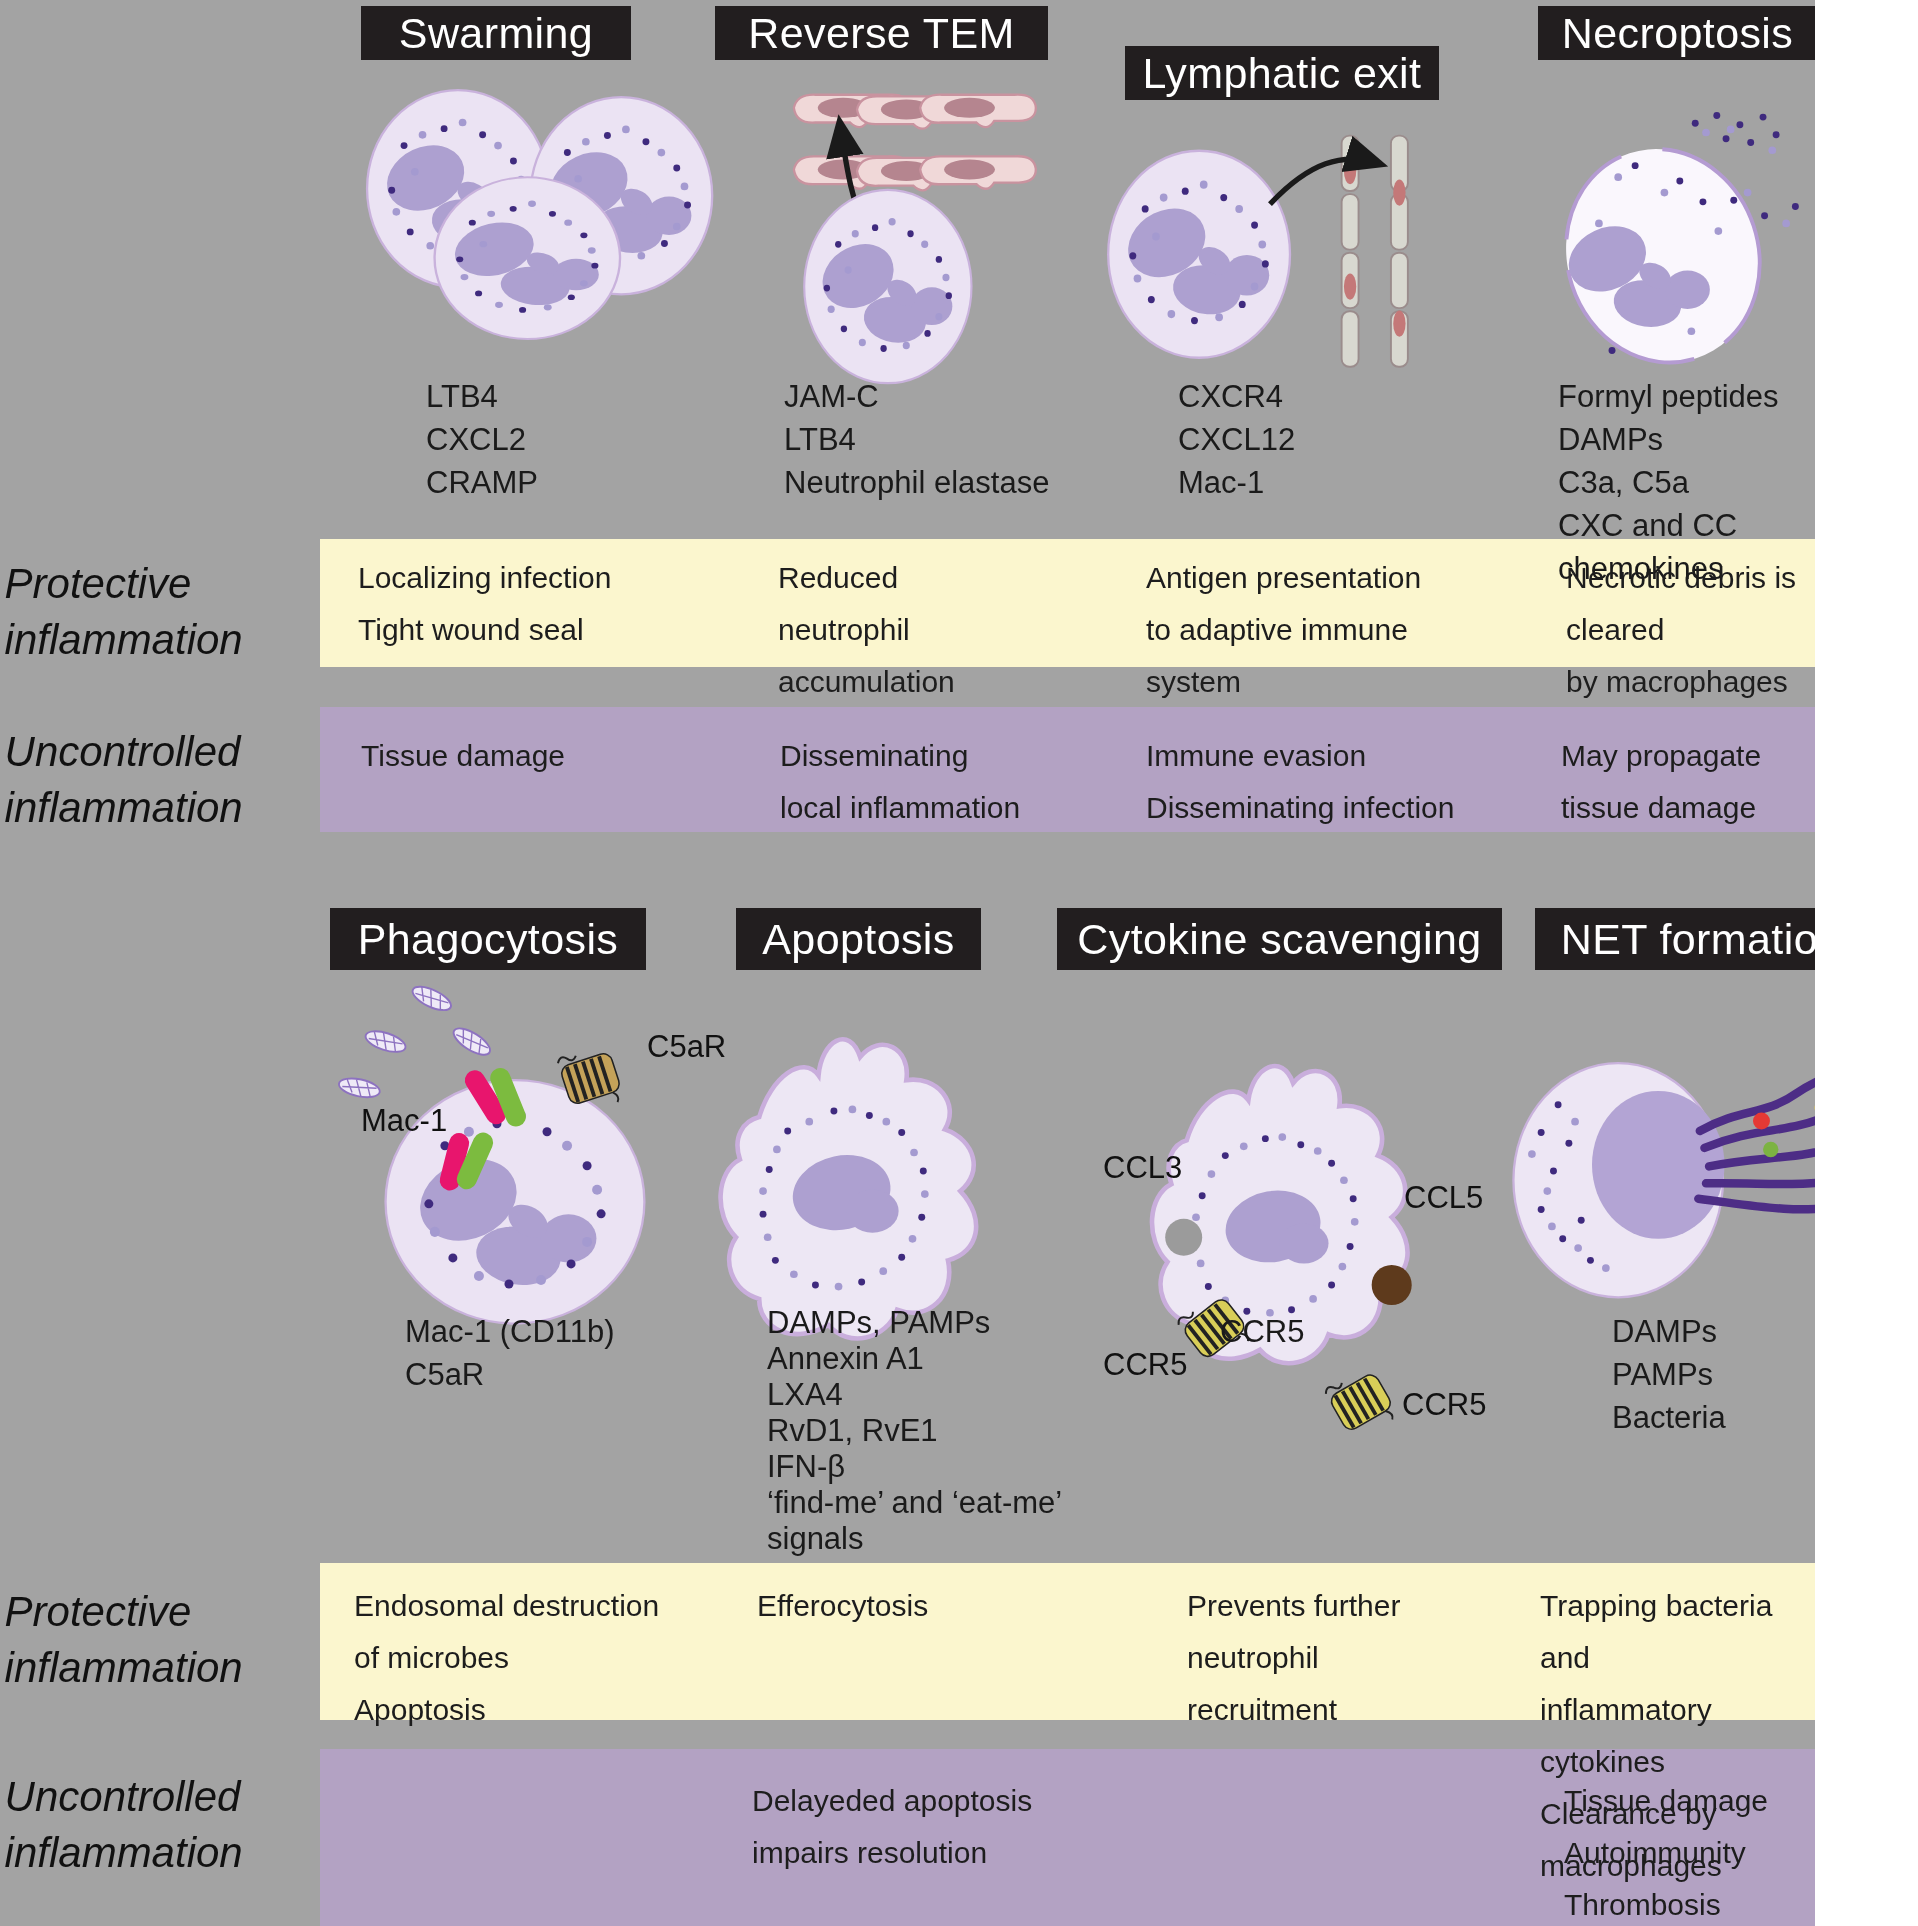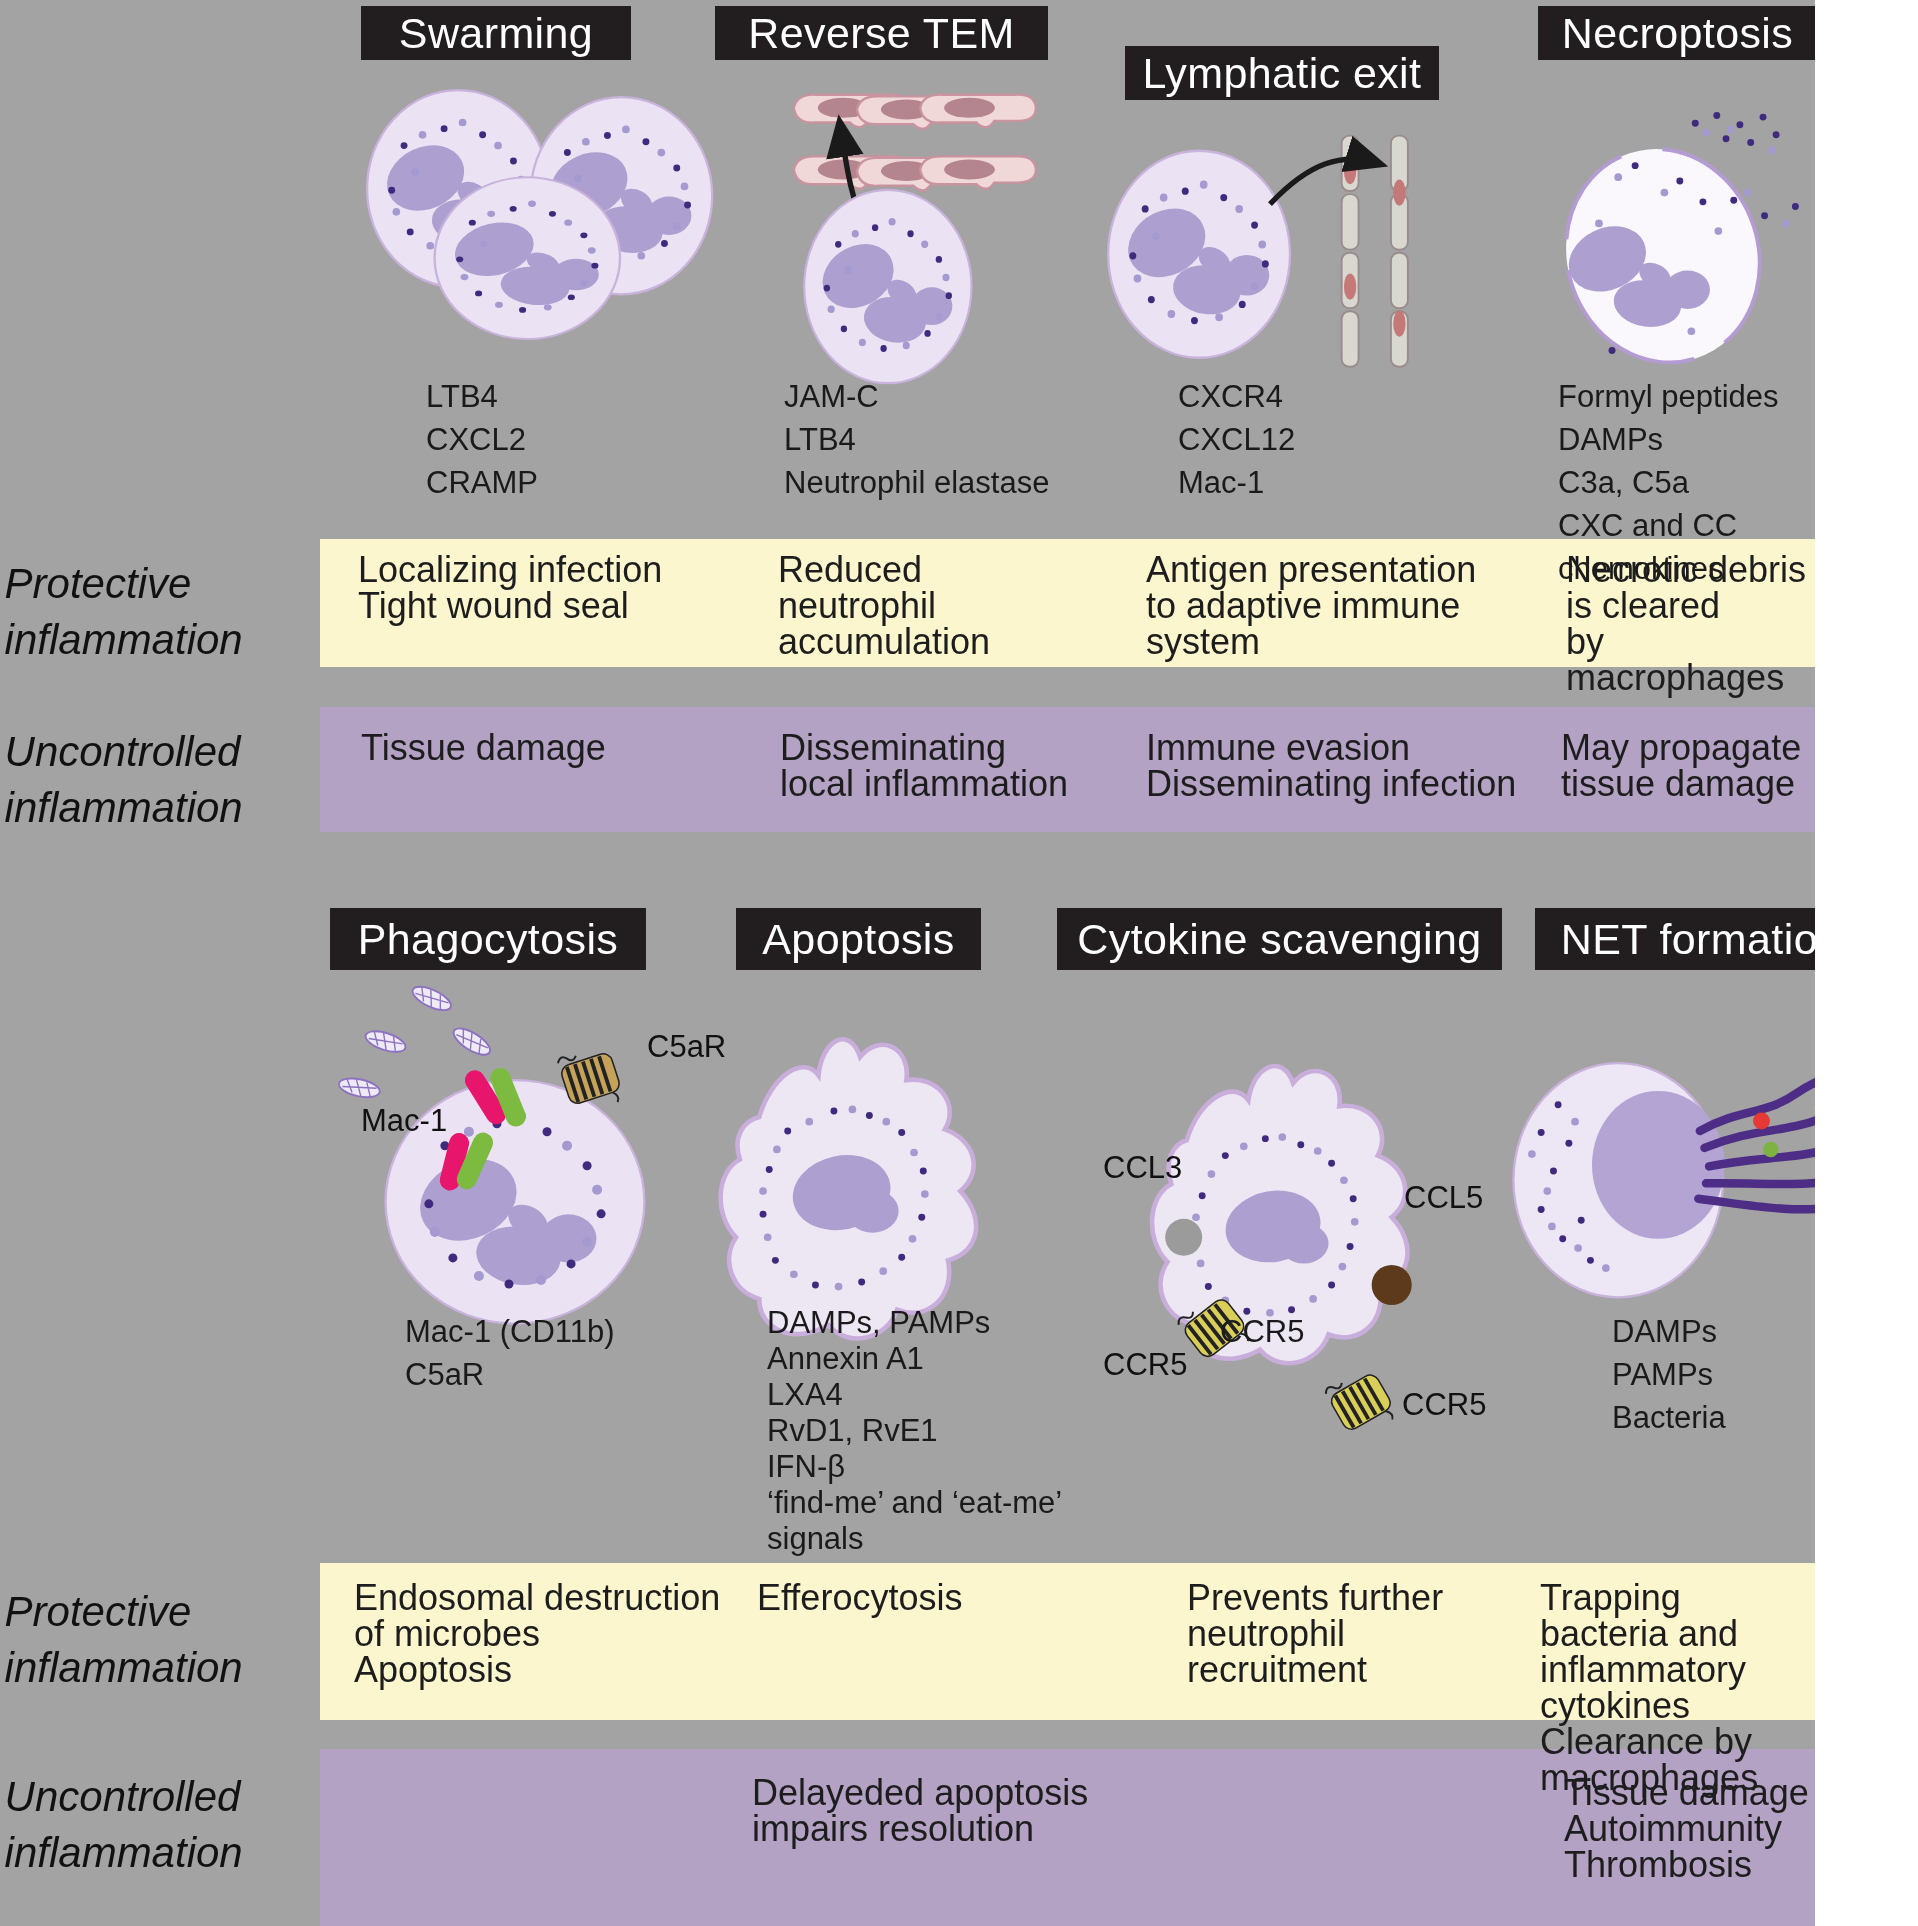--- a/index.html
+++ b/index.html
@@ -8,21 +8,21 @@
   .art{position:absolute;left:0;top:0;}
   .hdr{position:absolute;height:54px;background:#221E1F;color:#ffffff;
        display:flex;align-items:center;justify-content:center;
        font-size:43px;letter-spacing:0.4px;}
   .hdr2{height:62px;}
   .meds{position:absolute;font-size:31px;line-height:43px;white-space:pre-line;}
   .meds-tight{line-height:36px;}
   .band{position:absolute;left:320px;width:1599px;}
   .band-yellow{background:#FBF6CE;}
   .band-purple{background:#B3A2C3;}
-  .bandtext{position:absolute;font-size:36px;line-height:36px;white-space:pre-line;color:#1d1d1d;}
+  .bandtext{position:absolute;font-size:30px;line-height:52px;white-space:pre-line;color:#1d1d1d;}
   .rowlab{position:absolute;left:4.6px;font-style:italic;font-size:42px;line-height:56px;
           white-space:pre-line;color:#111;}
   .artlab{position:absolute;font-size:31px;color:#111;}
 </style>
 </head>
 <body>
 
 <div class="canvas">
 
   <div class="band band-yellow" style="top:539px;height:128px;"></div>

